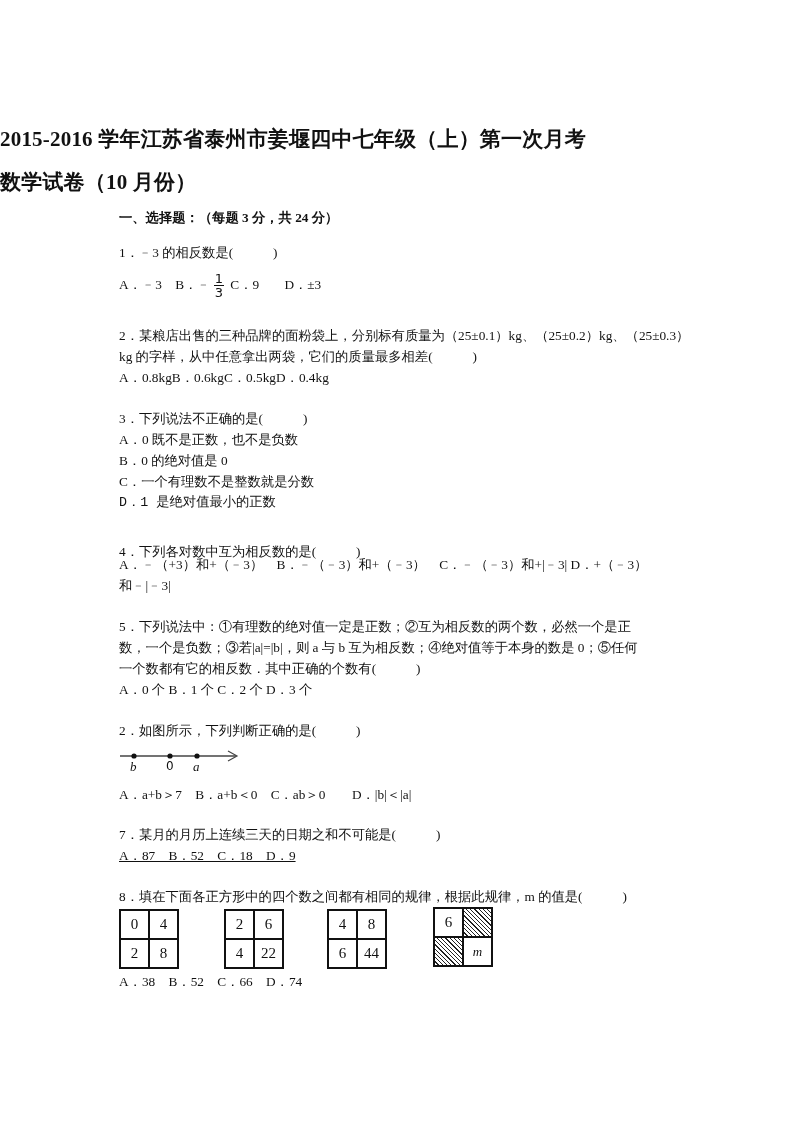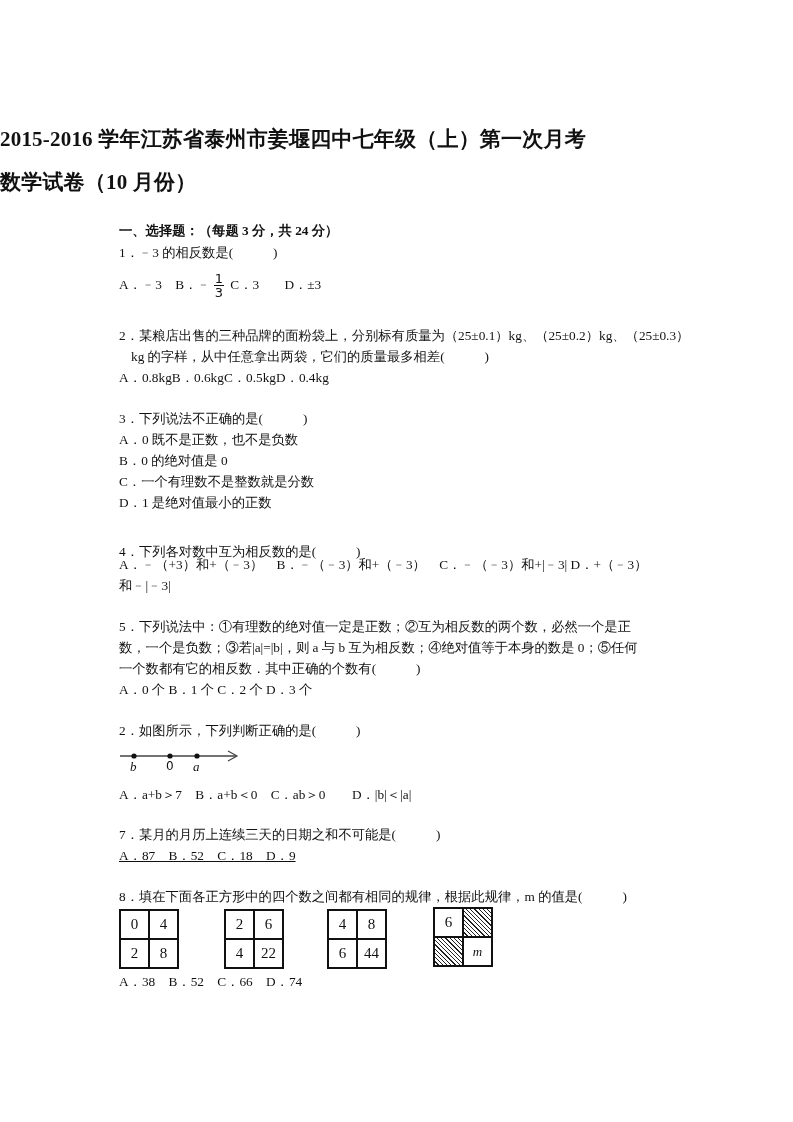--- a/index.html
+++ b/index.html
@@ -22,39 +22,39 @@
             font-size: 15px; }
     .hatch { background: repeating-linear-gradient(45deg, #fff 0px, #fff 2px, #222 2px, #222 3px); }
     .italic { font-style: italic; font-size: 13px; }
   </style>
 </head>
 <body>
 
 <div class="title" style="top:125px;">2015-2016 学年江苏省泰州市姜堰四中七年级（上）第一次月考</div>
 <div class="title" style="top:168px;">数学试卷（10 月份）</div>
 
-<div class="line bold" style="top:223px;">一、选择题：（每题 3 分，共 24 分）</div>
+<div class="line bold" style="top:210px;">一、选择题：（每题 3 分，共 24 分）</div>
 
 <div class="line" style="top:245px;">1．﹣3 的相反数是(　　　)</div>
 <div class="line" style="top:272px; line-height:24px;">
   <span>A．﹣3</span><span class="gap" style="width:10px"></span>
   <span>B．﹣</span><span class="frac"><span class="num">1</span><span class="den">3</span></span>
-  <span>C．3</span><span class="gap" style="width:22px"></span>
+  <span>C．9</span><span class="gap" style="width:22px"></span>
   <span>D．±3</span>
 </div>
 
 <div class="line" style="top:328px;">2．某粮店出售的三种品牌的面粉袋上，分别标有质量为（25±0.1）kg、（25±0.2）kg、（25±0.3）</div>
-<div class="line" style="top:349px;margin-left:12px;">kg 的字样，从中任意拿出两袋，它们的质量最多相差(　　　)</div>
+<div class="line" style="top:349px;">kg 的字样，从中任意拿出两袋，它们的质量最多相差(　　　)</div>
 <div class="line" style="top:370px;">A．0.8kgB．0.6kgC．0.5kgD．0.4kg</div>
 
 <div class="line" style="top:411px;">3．下列说法不正确的是(　　　)</div>
 <div class="line" style="top:432px;">A．0 既不是正数，也不是负数</div>
 <div class="line" style="top:453px;">B．0 的绝对值是 0</div>
 <div class="line" style="top:474px;">C．一个有理数不是整数就是分数</div>
-<div class="line" style="top:495px;">D．1 是绝对值最小的正数</div>
+<div class="line" style="top:495px;font-family:Liberation Mono, monospace;">D．1 是绝对值最小的正数</div>
 
 <div class="line" style="top:536px;margin-top:8px;">4．下列各对数中互为相反数的是(　　　)</div>
 <div class="line" style="top:557px;">A．﹣（+3）和+（﹣3）　B．﹣（﹣3）和+（﹣3）　C．﹣（﹣3）和+|﹣3| D．+（﹣3）</div>
 <div class="line" style="top:578px;">和﹣|﹣3|</div>
 
 <div class="line" style="top:619px;">5．下列说法中：①有理数的绝对值一定是正数；②互为相反数的两个数，必然一个是正</div>
 <div class="line" style="top:640px;">数，一个是负数；③若|a|=|b|，则 a 与 b 互为相反数；④绝对值等于本身的数是 0；⑤任何</div>
 <div class="line" style="top:661px;">一个数都有它的相反数．其中正确的个数有(　　　)</div>
 <div class="line" style="top:682px;">A．0 个  B．1 个  C．2 个  D．3 个</div>
 

